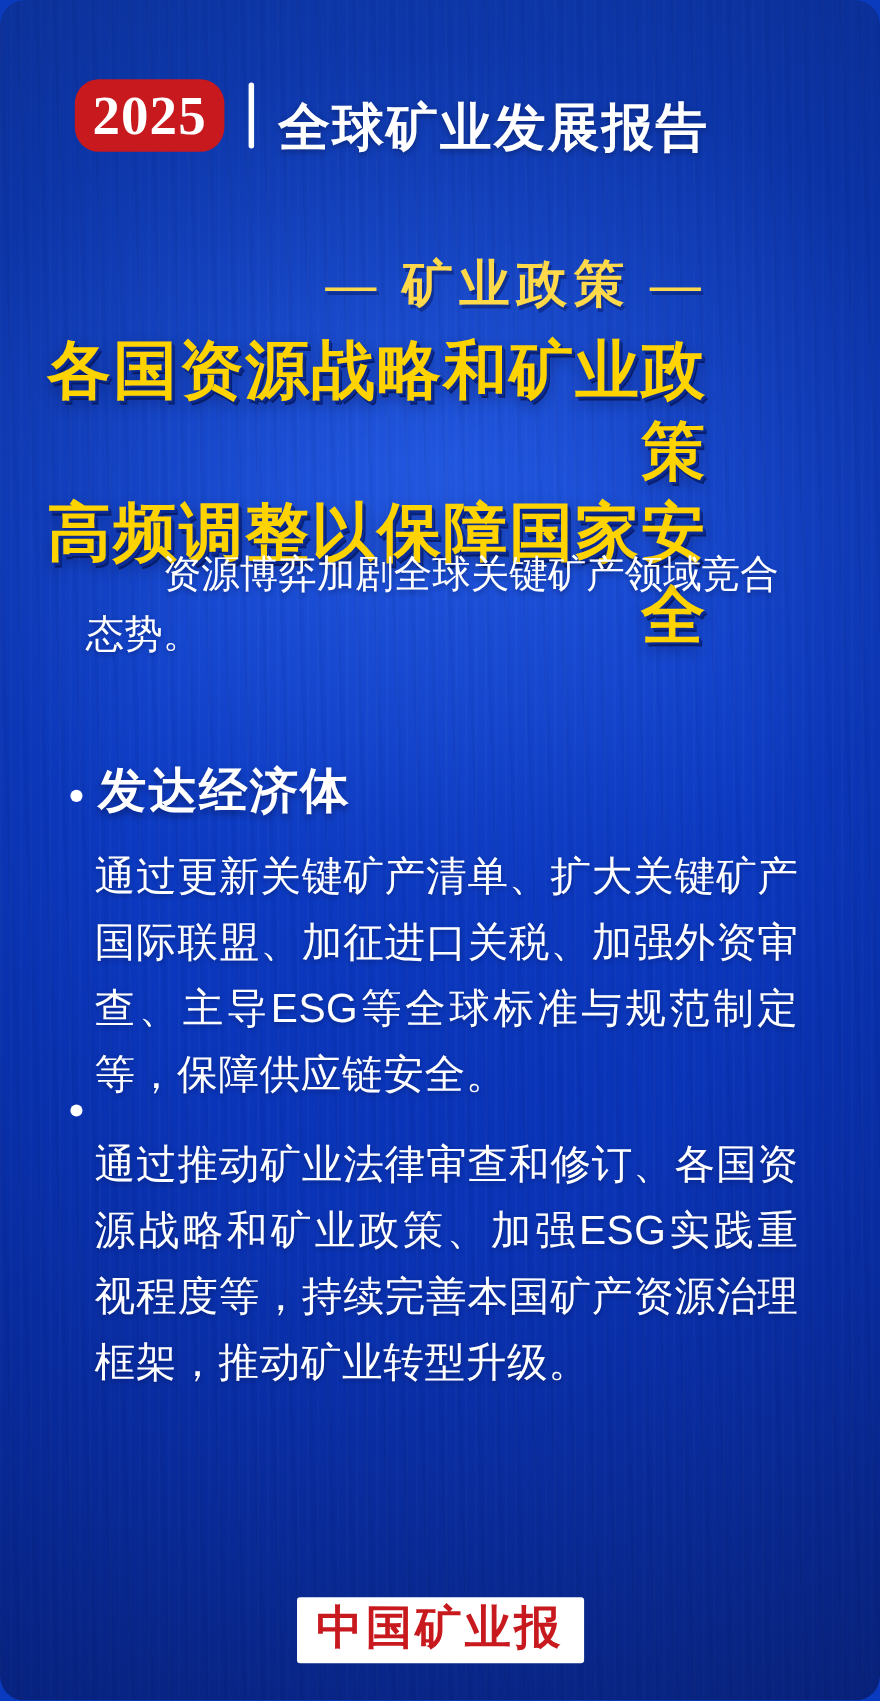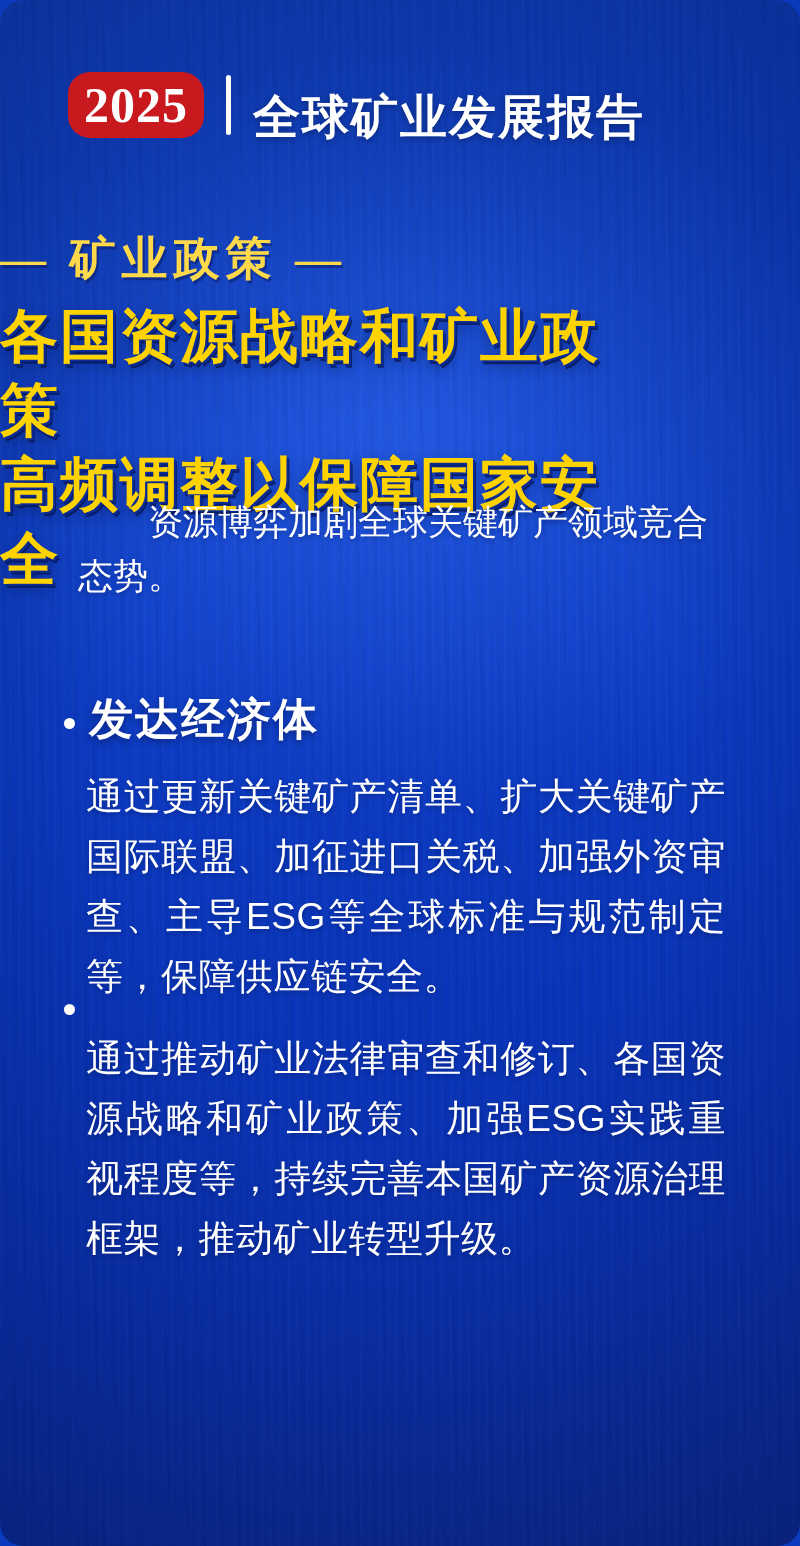--- a/index.html
+++ b/index.html
@@ -72,21 +72,21 @@
     text-shadow: 0 2px 6px rgba(0,0,20,.35);
     margin-top: 24px;
   }
 
   
   .title-block {
     position: absolute;
     top: 228px;
     left: 0;
     width: 643px;
-    text-align: left;
+    text-align: right;
   }
   .kicker {
     color: #ffd94a;
     font-family: "Liberation Serif", serif;
     font-weight: bold;
     font-size: 46px;
     letter-spacing: 6px;
     text-shadow: 2px 3px 0 rgba(10,30,110,0.55);
     margin-bottom: 10px;
   }
@@ -208,13 +208,16 @@
     <div class="section-body">通过更新关键矿产清单、扩大关键矿产国际联盟、加征进口关税、加强外资审查、主导ESG等全球标准与规范制定等，保障供应链安全。</div>
   </div>
 
   <div class="section section-2">
     <div class="section-heading">
       <span class="bullet-dot"></span>
     </div>
     <div class="section-body">通过推动矿业法律审查和修订、各国资源战略和矿业政策、加强ESG实践重视程度等，持续完善本国矿产资源治理框架，推动矿业转型升级。</div>
   </div>
 
+  <div class="footer">
+    <span class="logo">中国矿业报</span>
+  </div>
 </div>
 
 </body></html>

